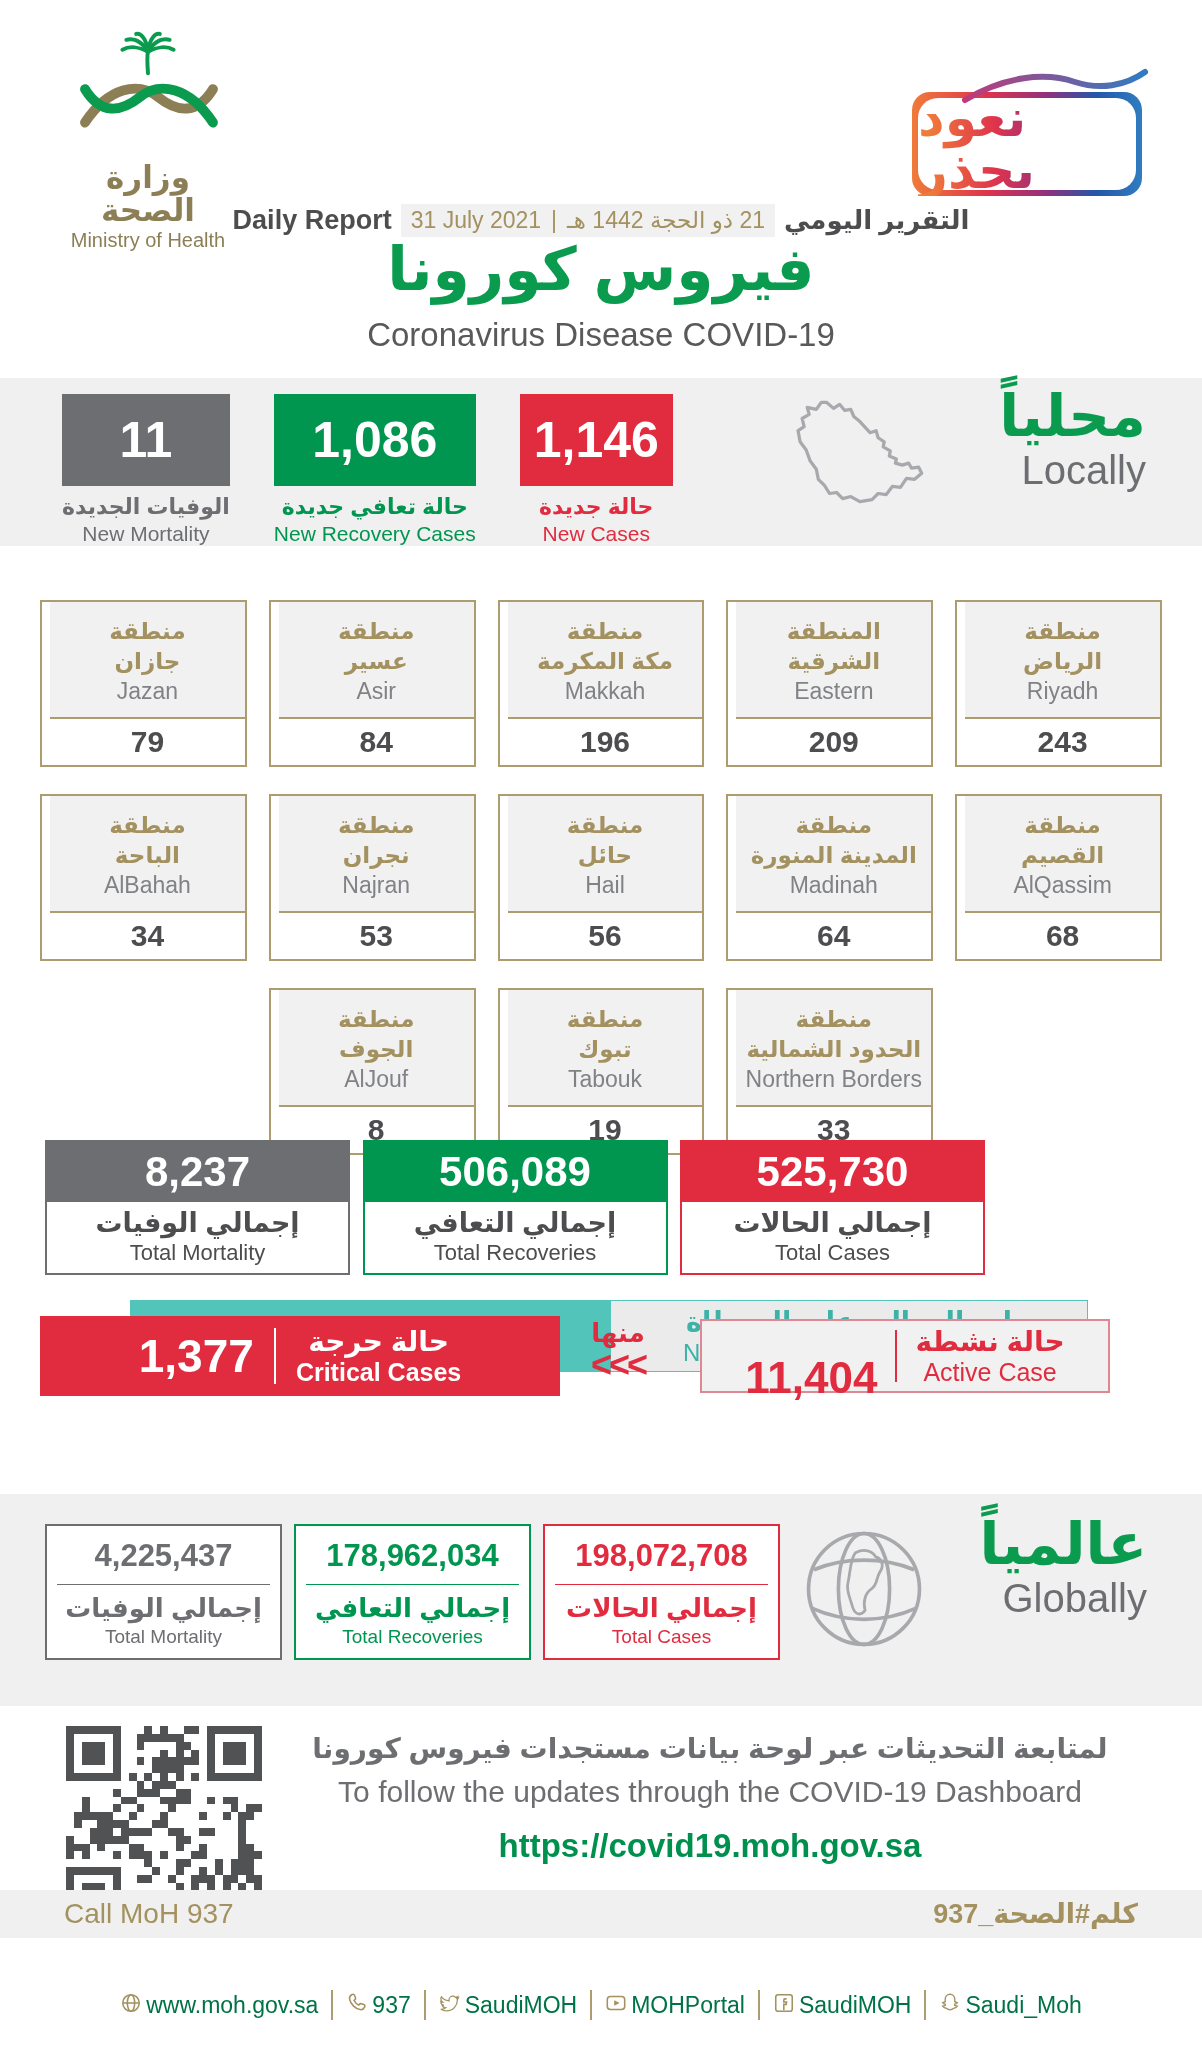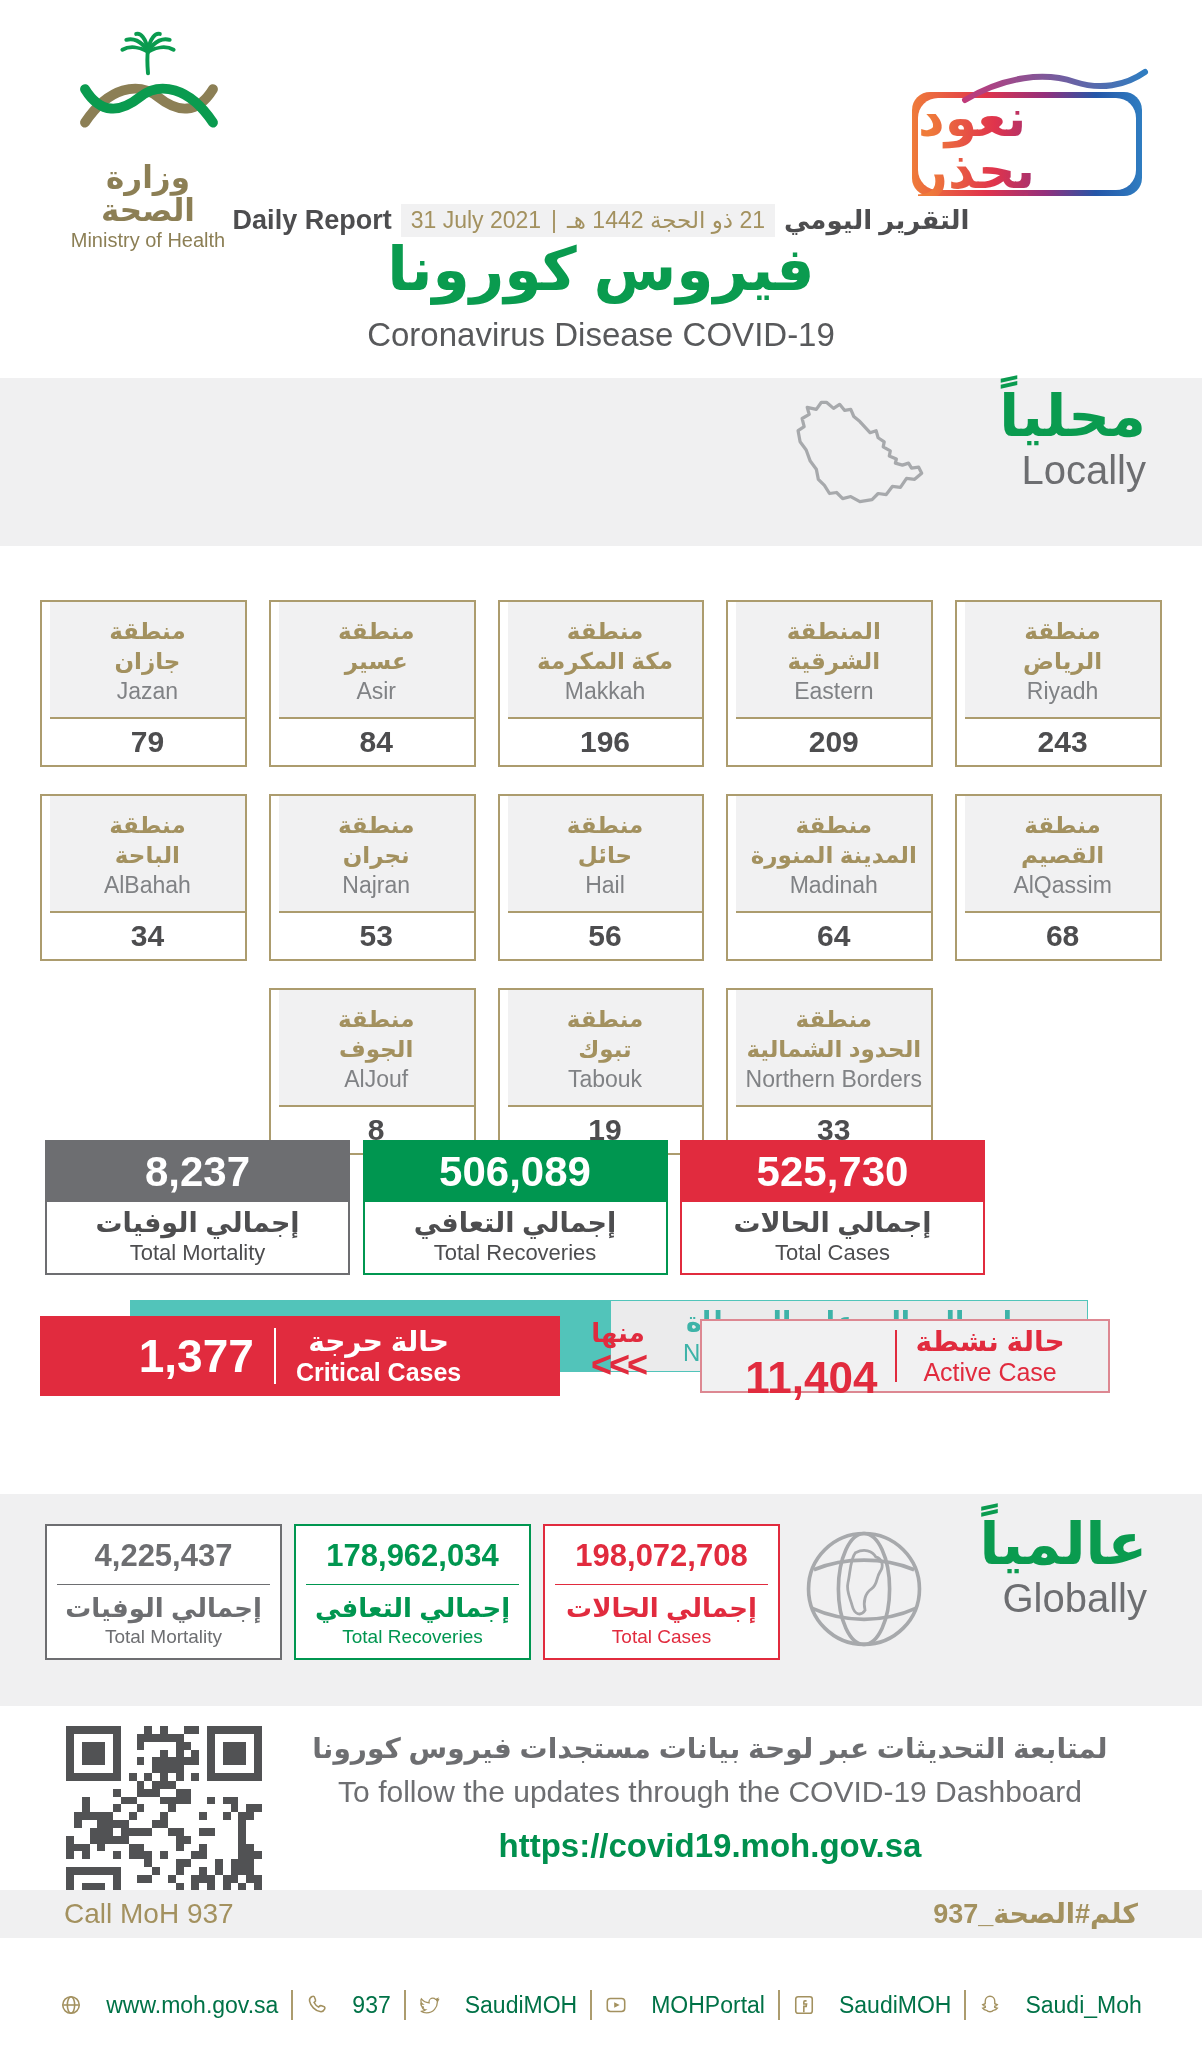--- a/index.html
+++ b/index.html
@@ -103,21 +103,21 @@
   .dash-en{font-size:30px;margin-top:10px;}
   .dash-url{font-size:33px;font-weight:bold;color:#00904e;margin-top:18px;}
 
   
   .hotline{top:1890px;left:0;width:100%;height:48px;background:#f0f0f1;display:flex;align-items:center;justify-content:space-between;padding:8px 64px;box-sizing:border-box;color:#a3915f;}
   .hot-en{font-size:28px;}
   .hot-ar{font-size:27px;font-weight:bold;}
 
   
   .footer{top:1990px;left:0;width:100%;display:flex;align-items:center;justify-content:center;gap:13px;}
-  .flink{display:flex;align-items:center;gap:24px;color:#007247;font-size:23px;}
+  .flink{display:flex;align-items:flex-start;gap:4px;color:#007247;font-size:23px;}
   .fsep{width:2px;height:30px;background:#ac9c6e;}
   .ficon{width:22px;height:22px;flex:none;}
 </style>
 </head>
 <body>
 
 <div class="abs logo">
   <svg width="158" height="128" viewBox="0 0 160 130">
     <g fill="none" stroke-linecap="round">
       <path d="M80,44 C79,32 79,27 80,20" stroke="#0a9b4f" stroke-width="4"></path>
@@ -157,20 +157,37 @@
     <span>|</span>
     <span dir="rtl">21 ذو الحجة 1442 هـ</span>
   </span>
   <span class="date-ar-label">التقرير اليومي</span>
 </div>
 
 <div class="abs ctr title-ar">فيروس كورونا</div>
 <div class="abs ctr title-en">Coronavirus Disease COVID-19</div>
 
 <div class="abs band-local">
+  <div class="stats">
+    <div class="stat">
+      <div class="stat-num bg-gray">11</div>
+      <div class="stat-ar c-gray">الوفيات الجديدة</div>
+      <div class="stat-en c-gray">New Mortality</div>
+    </div>
+    <div class="stat">
+      <div class="stat-num bg-green">1,086</div>
+      <div class="stat-ar c-green">حالة تعافي جديدة</div>
+      <div class="stat-en c-green">New Recovery Cases</div>
+    </div>
+    <div class="stat">
+      <div class="stat-num bg-red">1,146</div>
+      <div class="stat-ar c-red">حالة جديدة</div>
+      <div class="stat-en c-red">New Cases</div>
+    </div>
+  </div>
   <svg class="map-svg" width="152" height="130" viewBox="0 0 150 120">
     <path d="M34,8 L41,14 L47,10 L52,16 L58,15 L61,22 L67,27 L77,38 L83,36 L85,43 L91,47 L90,52 L97,56 L96,61 L103,64 L102,68 L109,70 L115,68 L118,73 L125,72 L128,78 L121,84 L113,83 L107,92 L99,91 L93,99 L85,98 L79,104 L67,106 L58,101 L50,103 L44,97 L37,98 L32,90 L26,84 L24,74 L18,66 L14,55 L8,47 L6,36 L12,32 L10,24 L17,20 L15,13 L24,15 L29,8 Z" fill="none" stroke="#a7a9ac" stroke-width="3.2" stroke-linejoin="round"></path>
   </svg>
   <div class="local-head">
     <div class="head-ar">محلياً</div>
     <div class="head-en">Locally</div>
   </div>
 </div>
 
 <div class="abs regions">

